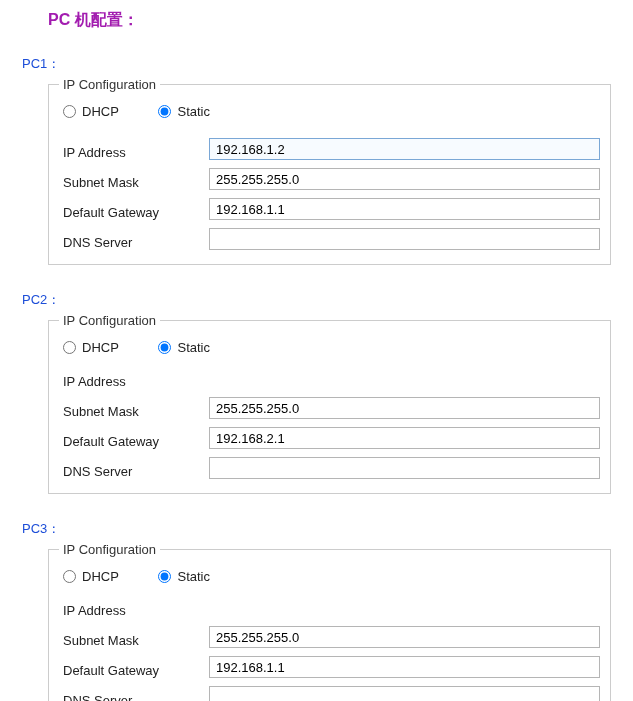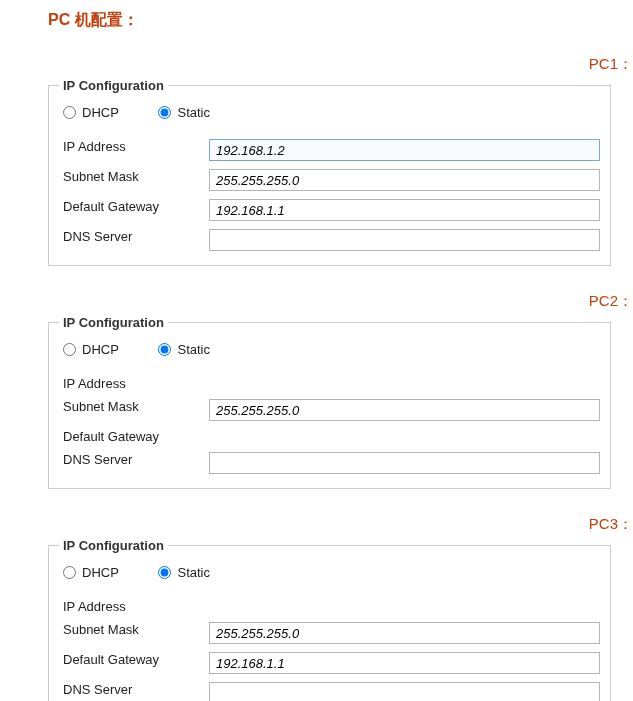--- a/index.html
+++ b/index.html
@@ -7,74 +7,71 @@
       font-family: Verdana, Arial, sans-serif;
       font-size: 13px;
       color: #333;
       background: #fff;
       width: 633px;
       padding: 0;
     }
     .page-title {
       font-weight: bold;
       font-size: 16px;
-      color: #c2410c;
+      color: #a21caf;
       padding: 10px 0 6px 48px;
     }
     .pc-label {
-      font-size: 15px;
-      color: #c2410c;
+      font-size: 13px;
+      color: #1d4ed8;
       padding: 18px 0 4px 22px;
-      text-align: right;
     }
     fieldset.ipconf {
       border: 1px solid #ccc;
       margin: 0 22px 8px 48px;
       padding: 8px 10px 10px 10px;
     }
     fieldset.ipconf > legend {
       font-size: 13px;
       color: #333;
       padding: 0 4px;
-      font-weight: bold;
     }
     .radio-row {
       padding: 4px 0 12px 4px;
     }
     .radio-opt {
       display: inline-flex;
       margin-right: 36px;
       font-size: 13px;
       color: #222;
     }
     .radio-opt input[type="radio"] {
       margin-right: 6px;
     }
     .field-row {
       display: flex;
-      align-items: flex-start;
+      align-items: flex-end;
       padding: 4px 0;
     }
     .field-label {
       flex: 0 0 150px;
       font-size: 13px;
       color: #222;
       padding-left: 4px;
     }
     .field-input {
       flex: 1;
     }
     .field-input input[type="text"] {
       width: 100%;
       height: 22px;
       padding: 2px 6px;
       font-size: 13px;
       border: 1px solid #b5b5b5;
       background: #fff;
-      font-style: italic;
     }
     .field-input input[type="text"].active {
       border: 1px solid #7aa7d6;
       background: #f7fbff;
     }
   </style>
 </head>
 <body>
 
 <div class="page-title">PC 机配置：</div>
@@ -125,20 +122,21 @@
   </div>
   <div class="field-row">
     <div class="field-label">IP Address</div>
   </div>
   <div class="field-row">
     <div class="field-label">Subnet Mask</div>
     <div class="field-input"><input type="text" value="255.255.255.0" style=""></div>
   </div>
   <div class="field-row">
     <div class="field-label">Default Gateway</div>
+    <div class="field-input"><input type="text" value="192.168.2.1" style=""></div>
   </div>
   <div class="field-row">
     <div class="field-label">DNS Server</div>
     <div class="field-input"><input type="text" value="" style=""></div>
   </div>
 </fieldset>
 
 <div class="pc-label">PC3：</div>
 <fieldset class="ipconf">
   <legend>IP Configuration</legend>

